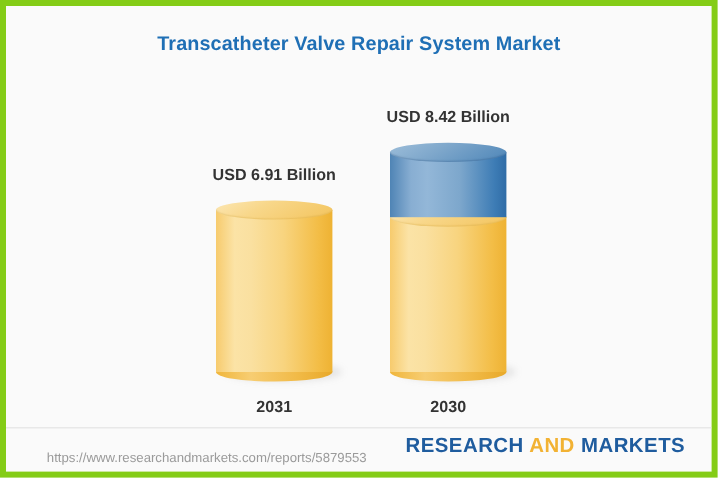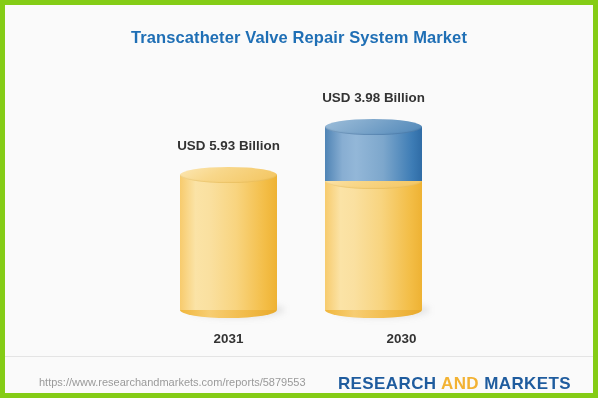--- a/index.html
+++ b/index.html
@@ -83,21 +83,20 @@
     position:absolute;left:0;top:351px;width:100%;
     height:1px;background:#e4e4e4;
   }
   #footer-url{
     position:absolute;left:34px;top:371px;
     font-size:11px;color:#9a9a9a;
   }
   #logo{
     position:absolute;right:22px;top:358px;
     text-align:right;
-    margin-top:12px;
   }
   #logo-main{
     font-size:17px;font-weight:bold;letter-spacing:.4px;
     color:#1f5c9e;line-height:1.05;
     white-space:nowrap;
   }
   #logo-main .gold{color:#f2b233;}
   #logo-tag{
     font-size:7.6px;font-weight:bold;letter-spacing:.32px;
     color:#2f6ca6;margin-top:2px;white-space:nowrap;
@@ -107,50 +106,50 @@
 <body>
 
 <div id="card">
 
   <div id="title">Transcatheter Valve Repair System Market</div>
 
   <div id="plot">
 
     <div class="bar-group" id="group-2026" style="left:175px;width:97px;height:135px;">
 
-      <div class="val-label" style="top:-37px;">USD 5.93 Billion</div>
+      <div class="val-label" style="top:-37px;">USD 6.91 Billion</div>
 
       <div class="cyl-shadow" style="left:8px;bottom:-8px;width:97px;height:16px;"></div>
 
       <div class="cyl" style="bottom:0;height:135px;">
         <div class="cyl-bottom" style="bottom:-8px;height:16px;"></div>
         <div class="cyl-body" style="bottom:0;height:135px;"></div>
         <div class="cyl-top yellow" style="top:-8px;height:16px;"></div>
       </div>
 
       <div class="cat-label" style="bottom:-36px;">2031</div>
     </div>
 
     <div class="bar-group" id="group-2030" style="left:320px;width:97px;height:183px;">
 
-      <div class="val-label" style="top:-37px;">USD 3.98 Billion</div>
+      <div class="val-label" style="top:-37px;">USD 8.42 Billion</div>
 
       <div class="cyl-shadow" style="left:8px;bottom:-8px;width:97px;height:16px;"></div>
 
       <div class="cyl" style="bottom:0;height:183px;">
         <div class="cyl-bottom" style="bottom:-8px;height:16px;"></div>
 
         <div class="cyl-body" style="bottom:0;height:129px;"></div>
         <div class="cyl-top yellow" style="bottom:121px;height:16px;"></div>
 
         <div class="cyl-body blue" style="bottom:129px;height:54px;"></div>
         <div class="cyl-top blue" style="top:-8px;height:16px;"></div>
       </div>
 
-      <div class="cat-label" style="bottom:-36px;margin-left:28px;">2030</div>
+      <div class="cat-label" style="bottom:-36px;">2030</div>
     </div>
 
   </div>
 
   <div id="divider"></div>
 
   <div id="footer-url">https://www.researchandmarkets.com/reports/5879553</div>
 
   <div id="logo">
     <div id="logo-main"><span>RESEARCH </span><span class="gold">AND</span><span> MARKETS</span></div>

